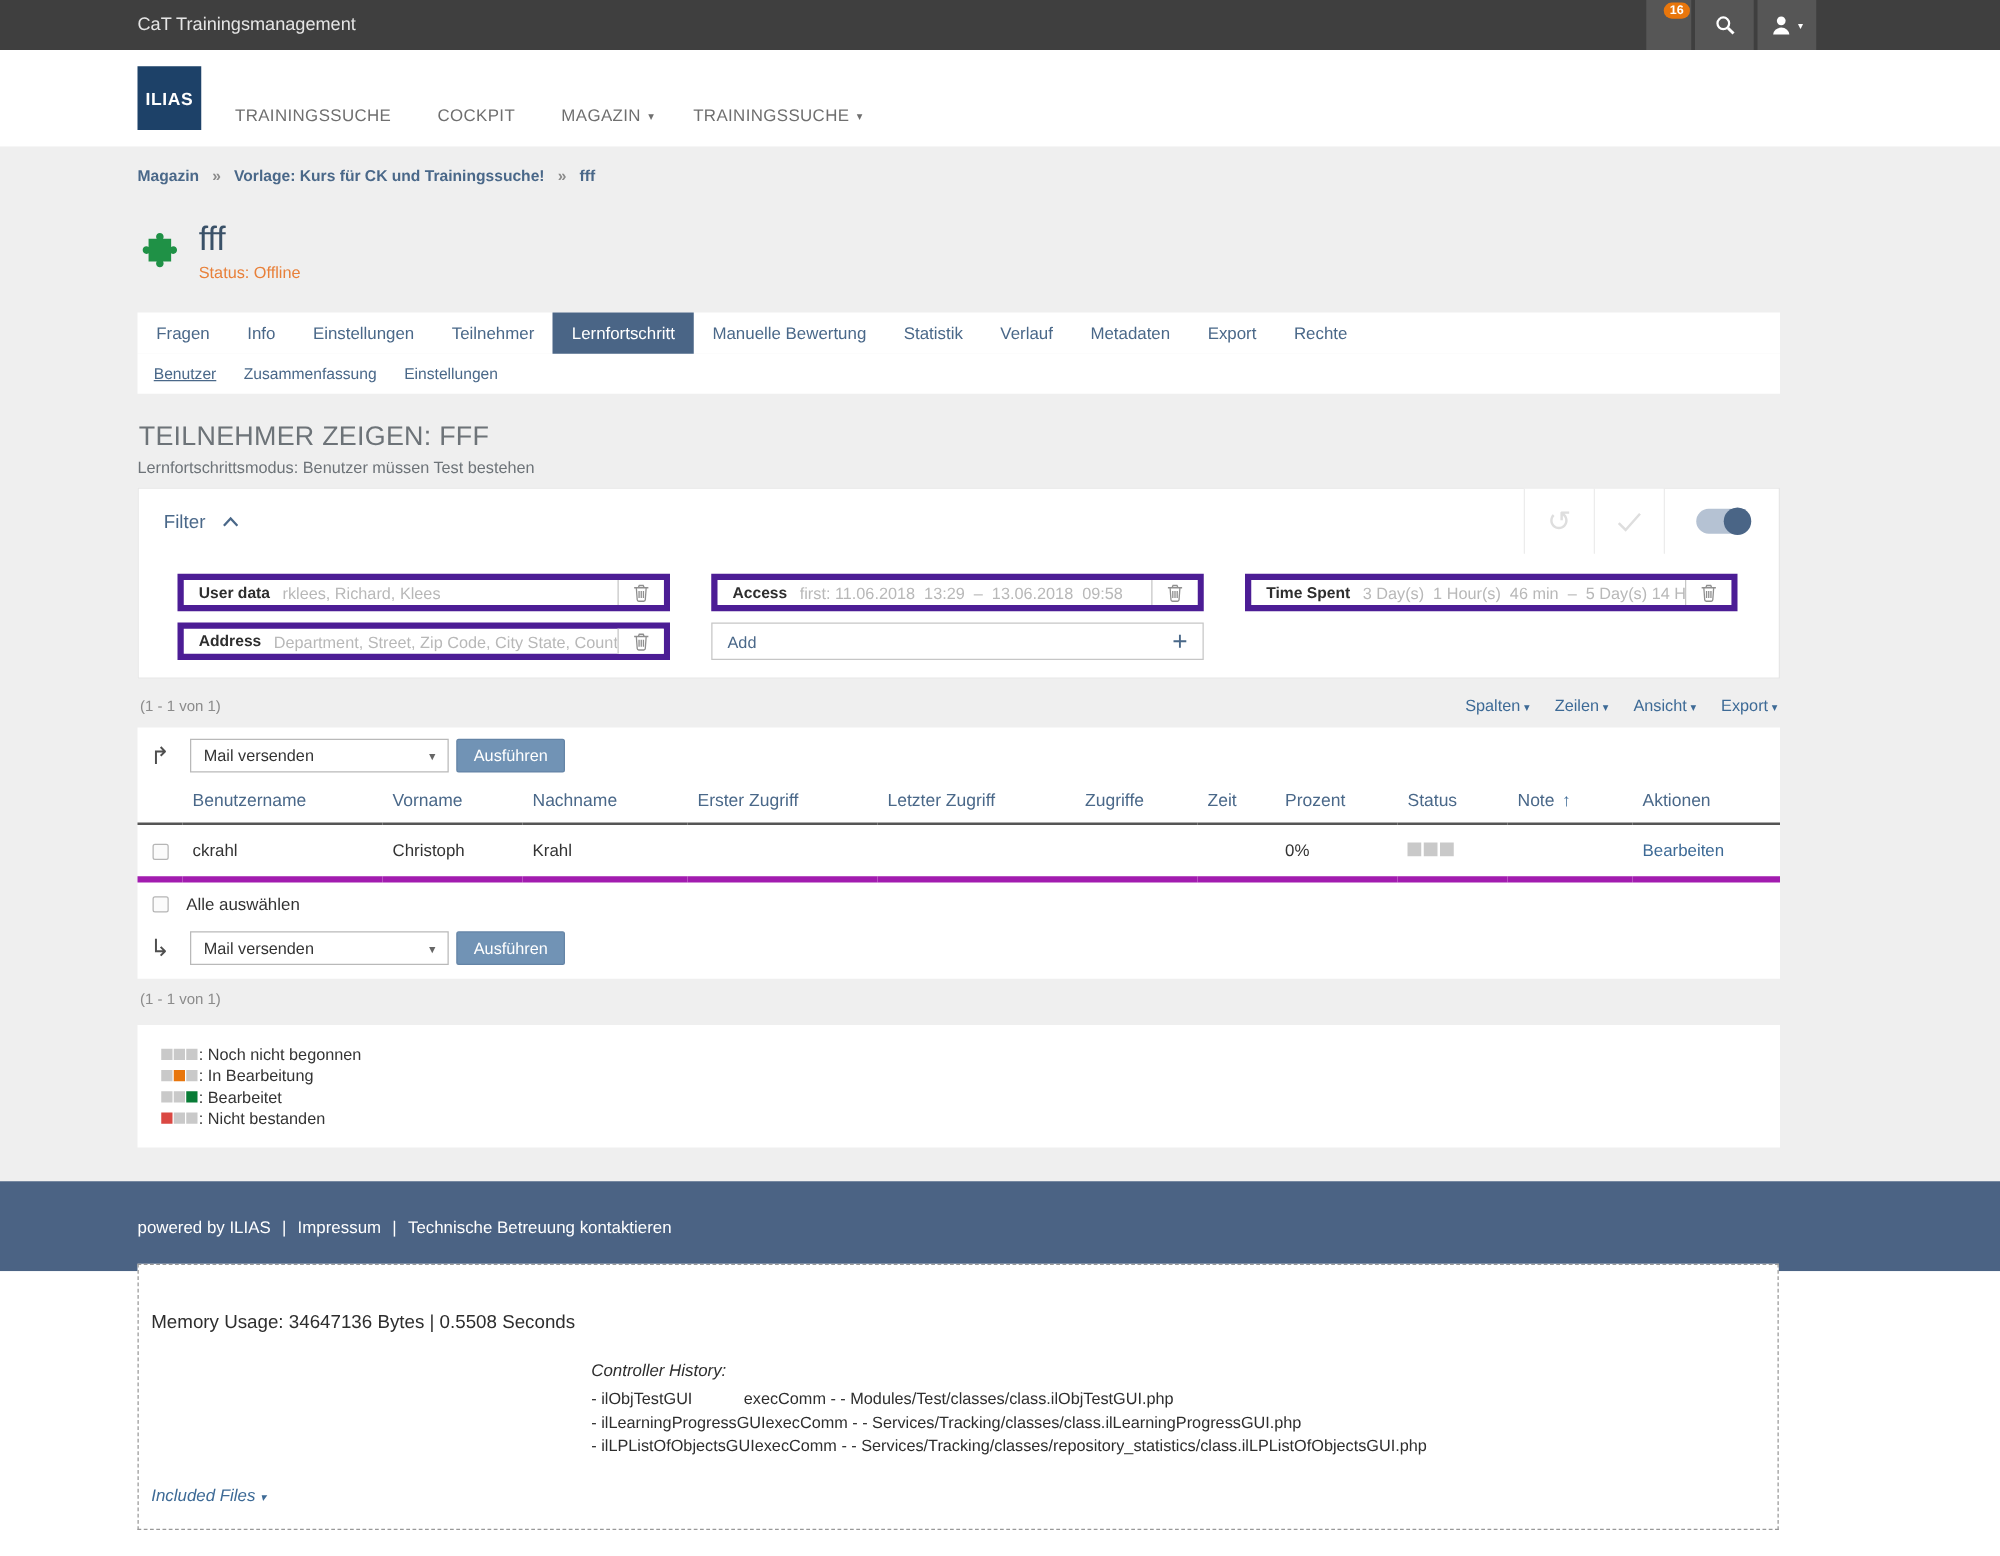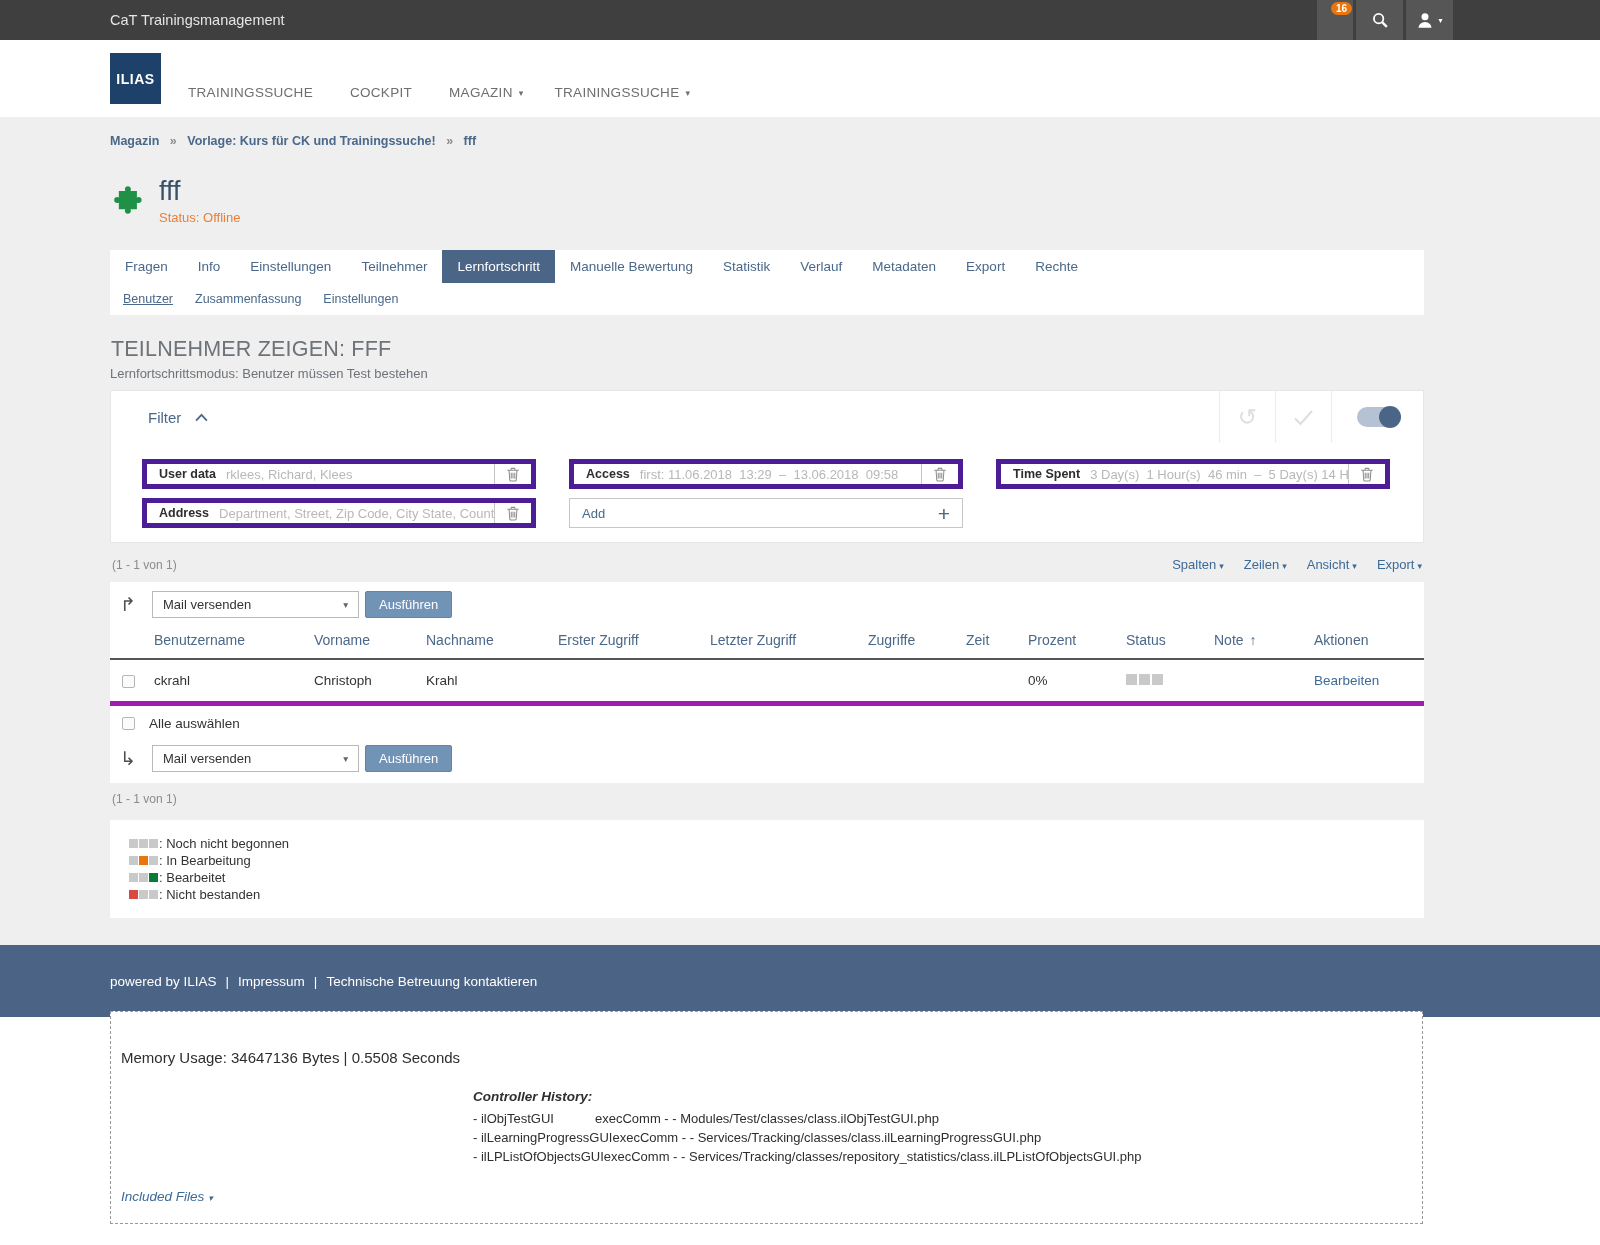--- a/index.html
+++ b/index.html
@@ -43,21 +43,21 @@
   .subtabs { background:#fff; height:32px; display:flex; gap:22px; align-items:center; padding-left:13px; }
   .subtab { font-size:12.5px; color:#4a6889; }
   .subtab.active { text-decoration:underline; }
 
   .sec-heading { margin:22px 0 4px 1px; font-size:21.5px; font-weight:400; color:#6d7378; letter-spacing:.2px; }
   .sec-sub { font-size:13px; color:#6d7378; }
 
   
   .filter-panel { margin-top:9px; background:#fff; border:1px solid #e6e6e6; }
   .filter-head { height:52px; display:flex; justify-content:space-between; }
-  .filter-toggle { display:flex; align-items:center; gap:13px; padding-left:37px; }
+  .filter-toggle { display:flex; align-items:center; gap:13px; padding-left:20px; }
   .filter-label { color:#4a6889; font-size:15px; }
   .filter-actions { display:flex; }
   .fa-btn { width:56px; border:none; border-left:1px solid #ececec; background:#fff; display:flex; align-items:center; justify-content:center; }
   .glyph-refresh { font-size:23px; color:#dedede; line-height:1; }
   .fa-toggle { width:92px; border-left:1px solid #ececec; display:flex; align-items:center; justify-content:center; }
   .switch { width:42px; height:20px; background:#b5c2d3; border-radius:10px; position:relative; display:inline-block; cursor:pointer; }
   .knob { position:absolute; right:-2px; top:-1px; width:22px; height:22px; border-radius:50%; background:#4a6586; }
 
   .filter-body { display:grid; grid-template-columns:394px 394px 394px; column-gap:33px; row-gap:9px; padding:16px 0 14px 31px; }
   .ffield { height:30px; border:5px solid #4c1d95; background:#fff; display:flex; align-items:stretch; }
@@ -103,21 +103,21 @@
 
   
   .footer { height:72px; background:#4b6384; display:flex; align-items:center; padding-left:110px; gap:9px; }
   .footer a, .footer .fsep { color:#fff; font-size:13.5px; }
 
   
   .dev-area { height:228px; background:#fff; position:relative; }
   .dev-box { position:absolute; left:110px; right:177px; top:-6px; height:213px; border:1px dashed #999; background:#fff; }
   .memline { position:absolute; left:10px; top:37px; font-size:15px; color:#2e2e2e; }
   .history { position:absolute; left:362px; top:77px; font-size:13px; color:#2e2e2e; }
-  .htitle { font-style:italic; font-size:13.5px; margin-bottom:5px;font-weight:bold; }
+  .htitle { font-style:italic; font-size:13.5px; margin-bottom:5px; }
   .hline { line-height:19px; white-space:nowrap; }
   .hname { display:inline-block; min-width:122px; }
   .included { position:absolute; left:10px; top:177px; font-style:italic; color:#3d6a96; font-size:13.5px; }
   .inc-caret { font-size:9px; margin-left:4px; }
 </style>
 </head>
 <body>
 
 <div class="topbar">
   <div class="topbar-title">CaT Trainingsmanagement</div>

